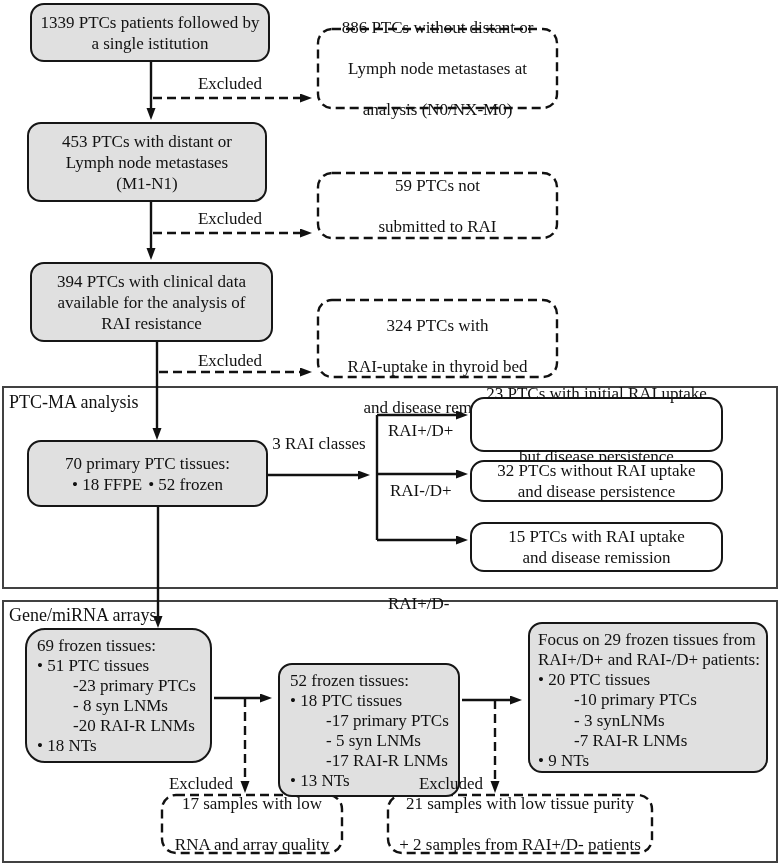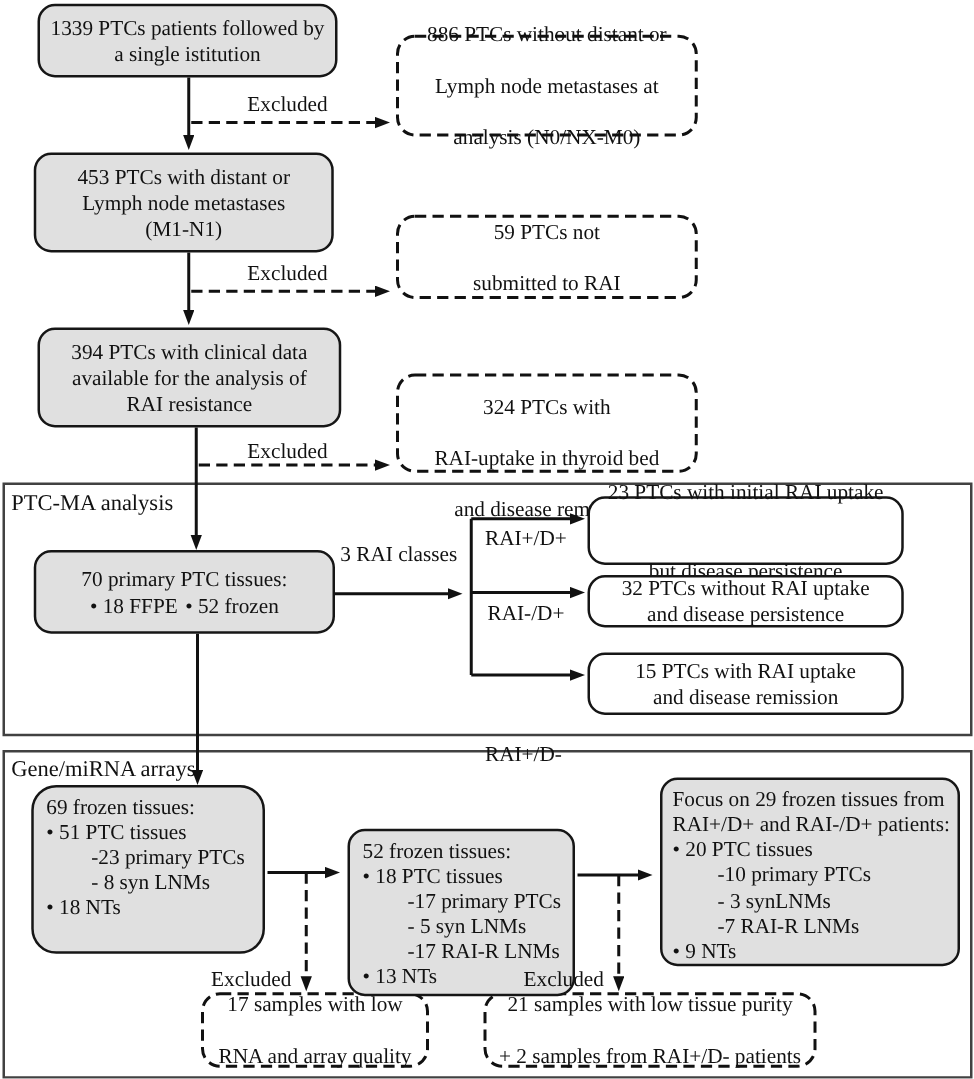--- a/index.html
+++ b/index.html
@@ -147,20 +147,21 @@
     <div>and disease remission</div>
   </div>
 
   <div class="seclbl" style="left:9px;top:605px;">Gene/miRNA arrays</div>
 
   <div class="box listbox" style="left:25px;top:628px;width:187px;height:135px;border-radius:20px;">
     <div>69 frozen tissues:</div>
     <div>• 51 PTC tissues</div>
     <div class="l2">-23 primary PTCs</div>
     <div class="l2">- 8 syn LNMs</div>
+    <div class="l2">-20 RAI-R LNMs</div>
     <div>• 18 NTs</div>
   </div>
 
   <div class="box listbox" style="left:278px;top:629px;width:182px;height:134px;margin-top:34px;">
     <div>52 frozen tissues:</div>
     <div>• 18 PTC tissues</div>
     <div class="l2">-17 primary PTCs</div>
     <div class="l2">- 5 syn LNMs</div>
     <div class="l2">-17 RAI-R LNMs</div>
     <div>• 13 NTs</div>

